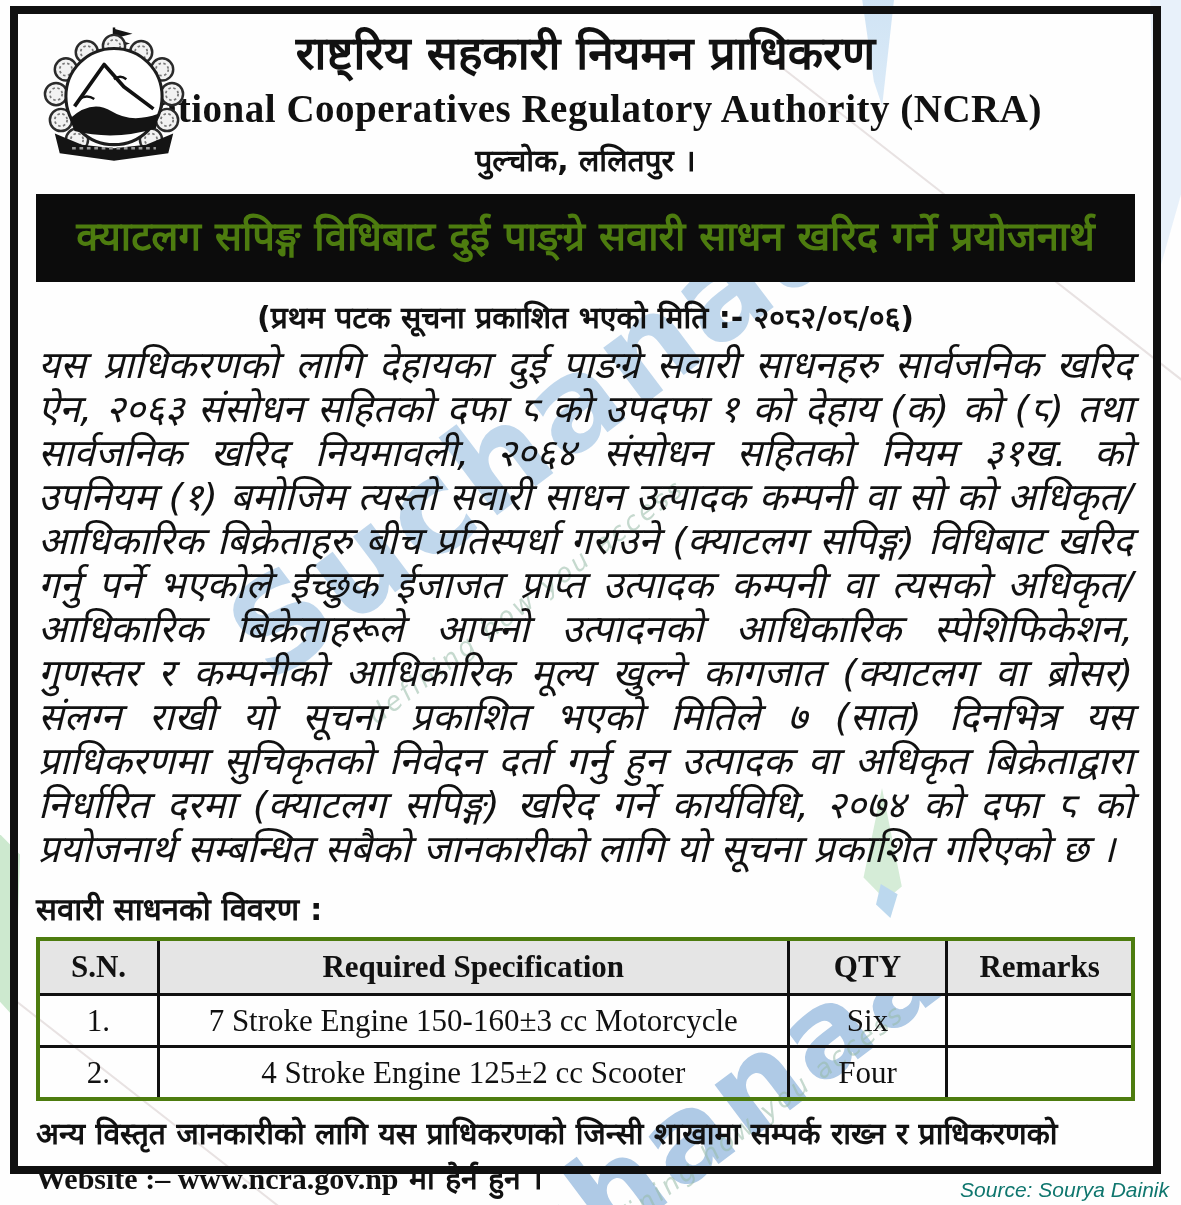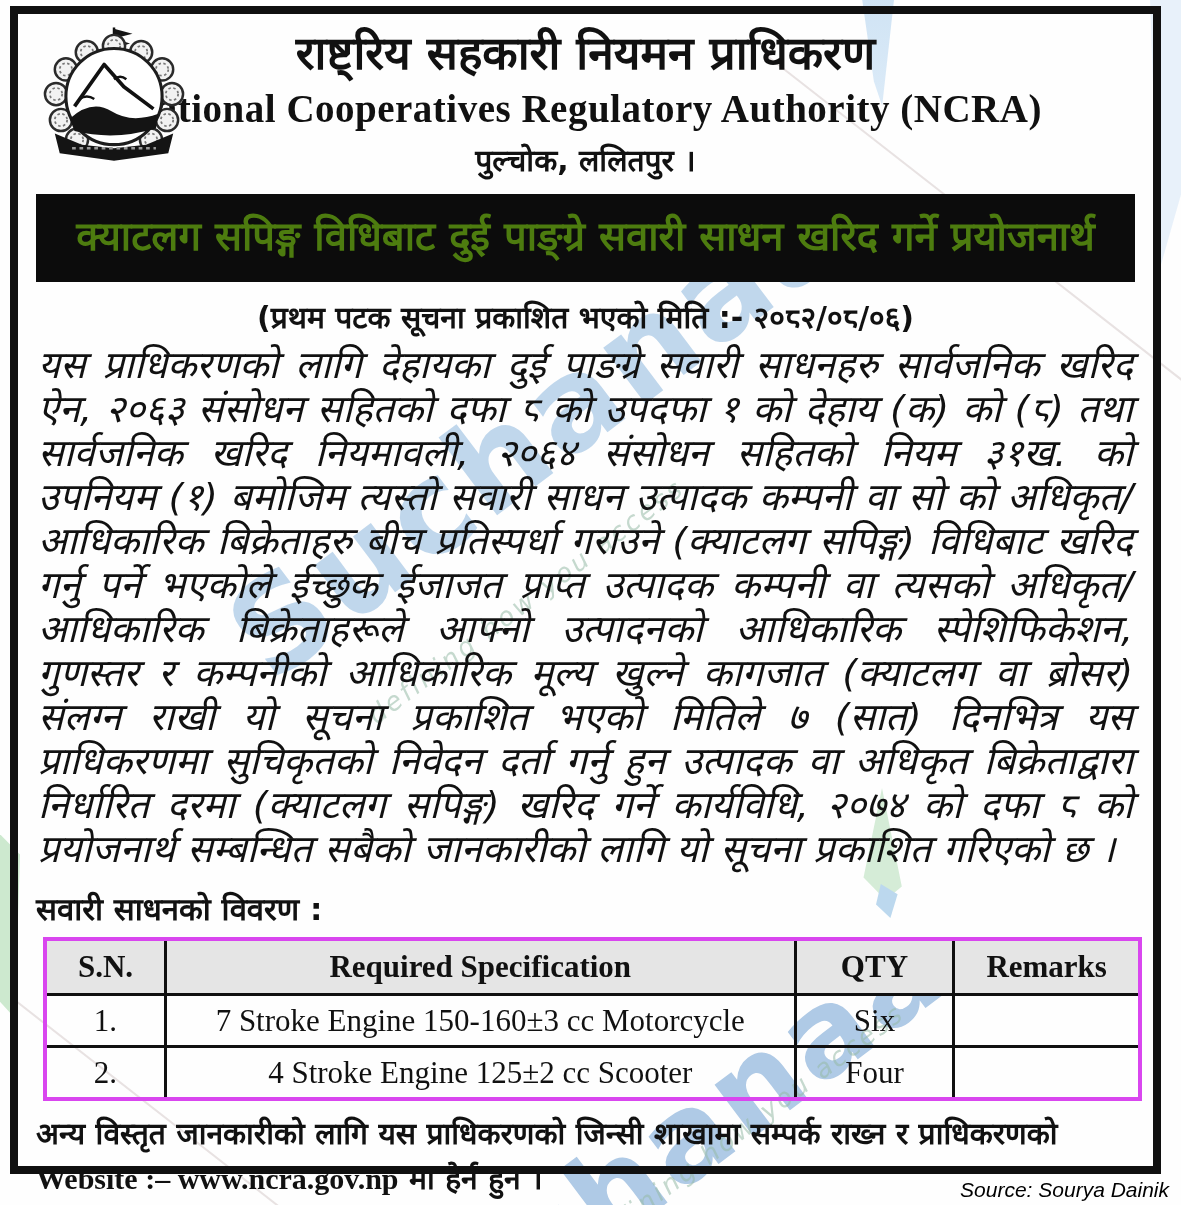--- a/index.html
+++ b/index.html
@@ -65,38 +65,37 @@
   
   .dateline{ text-align:center; font-weight:bold; font-size:30px; margin-top:14px; }
   .bodytext{
     margin:6px 2px 0 2px; font-size:38px; line-height:44px;
     text-align:justify; text-justify:inter-word;font-style:italic;
   }
   .subhead{ font-size:31px; font-weight:bold; margin-top:16px; }
   
   table.spec{
     width:100%; margin-top:8px; border-collapse:collapse;
-    border:4px solid #d946ef; font-family:"Liberation Serif", serif;
+    border:4px solid #4d7c0f; font-family:"Liberation Serif", serif;
     font-size:31px;
-    margin-left:7px;
   }
   table.spec th, table.spec td{ border:3px solid #101010; padding:0 6px; }
   table.spec th{ background:#e5e5e5; font-weight:bold; height:52px; text-align:center; }
   table.spec td{ height:49px; text-align:center; background:transparent; }
   td.spec-cell{ text-align:left; padding-left:46px; }
   .col-sn{ width:11%; } .col-spec{ width:57.5%; } .col-qty{ width:14.5%; } .col-rem{ width:17%; }
   
   .notice-footer{ margin-top:10px; font-weight:bold; font-size:30px; line-height:45px; }
   .website-en{ font-family:"Liberation Serif", serif; }
   .signatory{ text-align:right; font-weight:bold; font-size:31px; padding:2px 10px 0 0; }
   
   .source{
     position:absolute; right:12px; top:1178px; z-index:2;
     font-family:"Liberation Sans", sans-serif; font-style:italic;
-    font-size:21px; color:#000000;
+    font-size:21px; color:#0f766e;
   }
 </style>
 </head>
 <body>
 
 <div class="page">
 
   <div class="decor">
     <div class="crease c1"></div>
     <div class="crease c2"></div>

